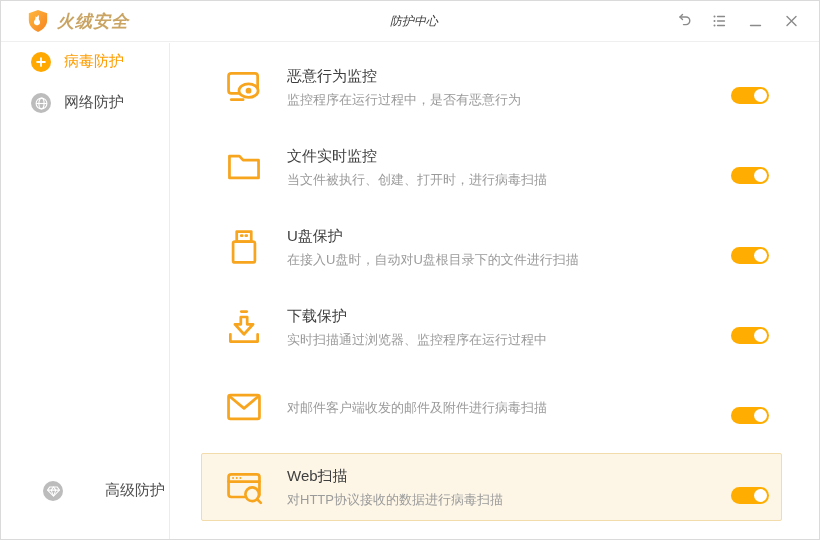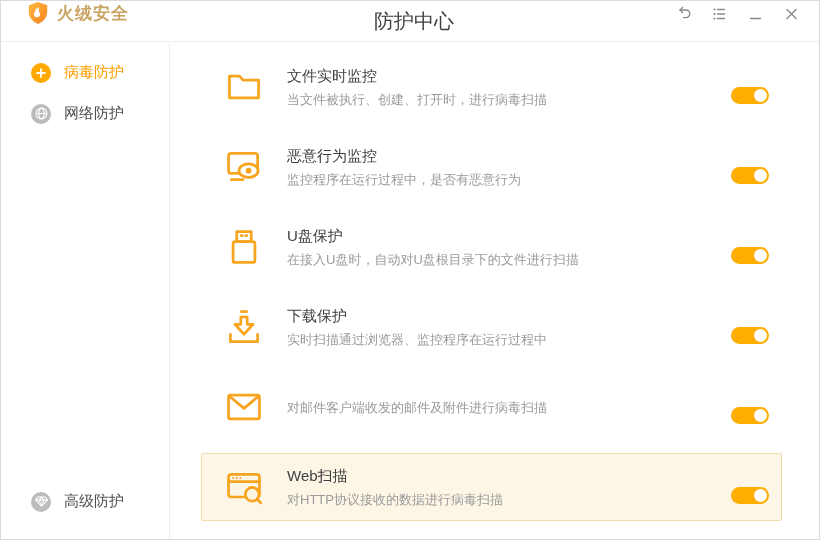--- a/index.html
+++ b/index.html
@@ -1,40 +1,40 @@
 <!DOCTYPE html>
 <html><head>
 <meta charset="utf-8">
 <style>
   * { margin:0; padding:0; box-sizing:border-box; }
   html,body { width:820px; height:540px; }
   body { font-family:"Liberation Sans", sans-serif; background:#fff; overflow:hidden; }
   .window { position:relative; width:820px; height:540px; background:#fff; border:1px solid #DADADA; }
 
   
-  .titlebar { height:41px; border-bottom:1px solid #EFEFEF; display:flex; align-items:flex-start;
-              padding:0 14px 0 26px; position:relative; }
+  .titlebar { height:41px; border-bottom:1px solid #EFEFEF; display:flex; align-items:center;
+              padding:0 14px 0 26px; position:relative;font-style:italic; }
   .brand { display:flex; align-items:center; gap:8px; position:relative; z-index:1; }
   .brand-text { font-size:17px; font-weight:bold; color:#C9A463; letter-spacing:1px; }
   .win-title { position:absolute; left:0; right:0; top:0; height:41px; line-height:41px;
-               text-align:center; font-size:20px; color:#3F3F3F;padding-left:8px; }
+               text-align:center; font-size:12px; color:#3F3F3F;padding-left:8px; }
   .controls { margin-left:auto; display:flex; gap:8px; position:relative; z-index:1; }
   .ctrl-btn { width:28px; height:26px; display:flex; align-items:center; justify-content:center;
               background:none; border:none; cursor:pointer; }
 
   
   .sidebar { position:absolute; left:0; top:42px; bottom:0; width:169px;
              border-right:1px solid #ECECEC; padding-top:9px; }
-  .side-item { height:41px; display:flex; align-items:center; padding-left:30px;
+  .side-item { height:41px; display:flex; align-items:flex-start; padding-left:30px;
                font-size:15px; color:#4F4F4F; cursor:pointer; }
   .circle { width:20px; height:20px; border-radius:50%; background:#BCBCBC; display:flex;
             align-items:center; justify-content:center; margin-right:13px; flex:none; }
   .side-item.active .circle { background:#FFA800; }
   .side-item.active .side-label { color:#FF9D00; }
-  .side-item-bottom { position:absolute; bottom:17px; left:0; right:1px; }
+  .side-item-bottom { position:absolute; bottom:17px; left:12px; right:1px;gap:29px; }
   .badge { display:inline-block; width:12px; height:12px; border:1px solid #FF9D00; color:#FF9D00;
            border-radius:50%; font-size:9px; line-height:11px; text-align:center;
            position:relative; top:-6px; margin-left:2px; }
   .badge:empty { display:none; }
 
   
   .main { position:absolute; left:170px; top:41px; right:0; bottom:0; }
   .rows { margin:5px 0 0 30px; width:581px; }
   .row { height:80px; display:flex; align-items:center; padding:0 12px 0 20px;
          border:1px solid transparent; }
@@ -141,44 +141,44 @@
       <span class="side-label">高级防护</span>
     </div>
   </div>
 
   <div class="main">
     <div class="rows">
 
       <div class="row">
         <div class="row-icon">
           <svg width="40" height="40" viewBox="0 0 44 44" fill="none" stroke="#F7A51E" stroke-width="3" stroke-linecap="round" stroke-linejoin="round">
-            <path d="M6 34 V10 h11 l4 4.5 h17 V34 z"></path>
-          </svg>
-        </div>
-        <div class="row-text">
-          <div class="row-title">文件实时监控</div>
-          <div class="row-desc">当文件被执行、创建、打开时，进行病毒扫描</div>
-        </div>
-        <div class="toggle on">
-          <div class="knob"></div>
-        </div>
-      </div>
-
-      <div class="row">
-        <div class="row-icon">
-          <svg width="40" height="40" viewBox="0 0 44 44" fill="none" stroke="#F7A51E" stroke-width="3" stroke-linecap="round" stroke-linejoin="round">
             <rect x="5" y="7" width="32" height="22" rx="3"></rect>
             <path d="M8 36 h13"></path>
             <ellipse cx="27" cy="26" rx="10.5" ry="7.5" fill="#fff"></ellipse>
             <circle cx="27" cy="26" r="3.2" fill="#F7A51E" stroke="none"></circle>
           </svg>
         </div>
         <div class="row-text">
           <div class="row-title">恶意行为监控</div>
           <div class="row-desc">监控程序在运行过程中，是否有恶意行为</div>
+        </div>
+        <div class="toggle on">
+          <div class="knob"></div>
+        </div>
+      </div>
+
+      <div class="row">
+        <div class="row-icon">
+          <svg width="40" height="40" viewBox="0 0 44 44" fill="none" stroke="#F7A51E" stroke-width="3" stroke-linecap="round" stroke-linejoin="round">
+            <path d="M6 34 V10 h11 l4 4.5 h17 V34 z"></path>
+          </svg>
+        </div>
+        <div class="row-text">
+          <div class="row-title">文件实时监控</div>
+          <div class="row-desc">当文件被执行、创建、打开时，进行病毒扫描</div>
         </div>
         <div class="toggle on">
           <div class="knob"></div>
         </div>
       </div>
 
       <div class="row">
         <div class="row-icon">
           <svg width="40" height="40" viewBox="0 0 44 44" fill="none" stroke="#F7A51E" stroke-width="3" stroke-linecap="round" stroke-linejoin="round">
             <rect x="14" y="5" width="16" height="11"></rect>

